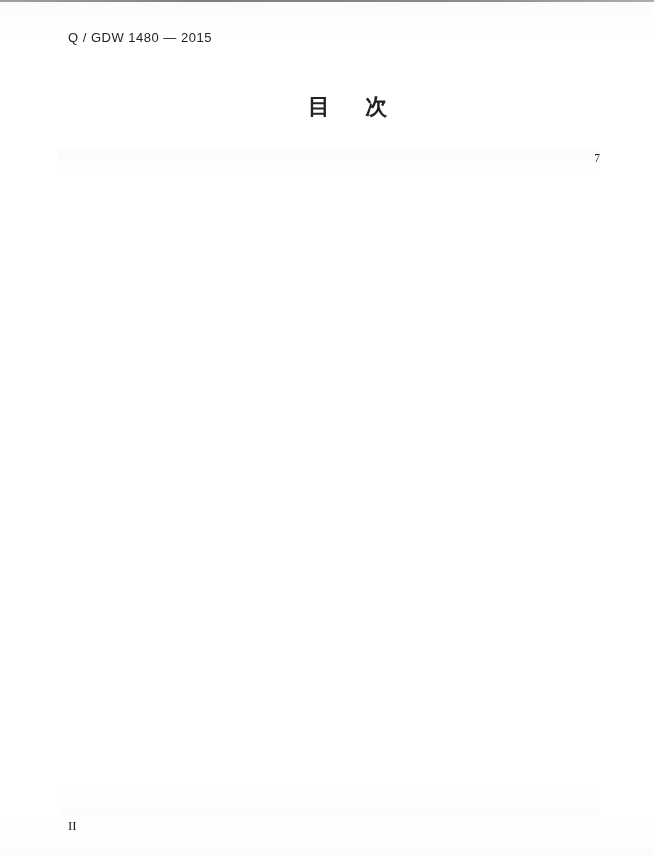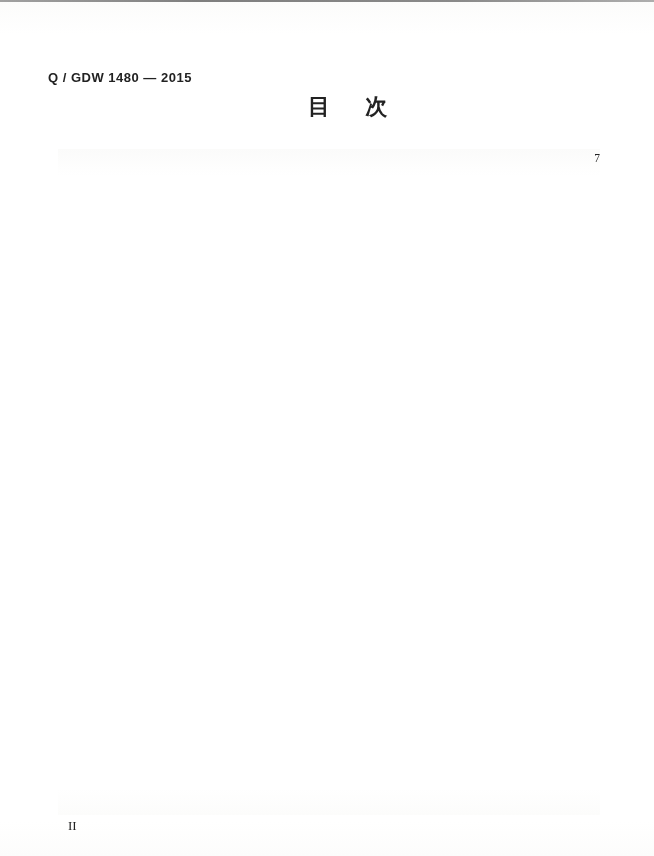--- a/index.html
+++ b/index.html
@@ -14,25 +14,24 @@
   .page {
     position: absolute; inset: 0;
     background: linear-gradient(180deg, #fbfbfa 0%, #ffffff 4%, #ffffff 96%, #fcfcfb 100%);
   }
   .scan-edge-top {
     position: absolute; left: 0; top: 0; width: 100%; height: 2px;
     background: linear-gradient(90deg, #8a8a8a, #5f5f5f 30%, #6d6d6d 70%, #9a9a9a);
     opacity: .8;
   }
   .doc-header {
-    position: absolute; left: 48px; top: 30px;
+    position: absolute; left: 68px; top: 30px;
     font-family: "Liberation Sans", sans-serif;
-    font-weight: bold; font-size: 13px; letter-spacing: 0.5px;
+    font-weight: normal; font-size: 13px; letter-spacing: 0.5px;
     color: #222;
-    margin-top: 40px;
   }
   .doc-title {
     position: absolute; left: 0; top: 92px; width: 100%;
     text-align: center;
     font-size: 22px; font-weight: 600;
     letter-spacing: 0.3em;
     color: #222;
     margin-left: 24px;
   }
   .toc {

